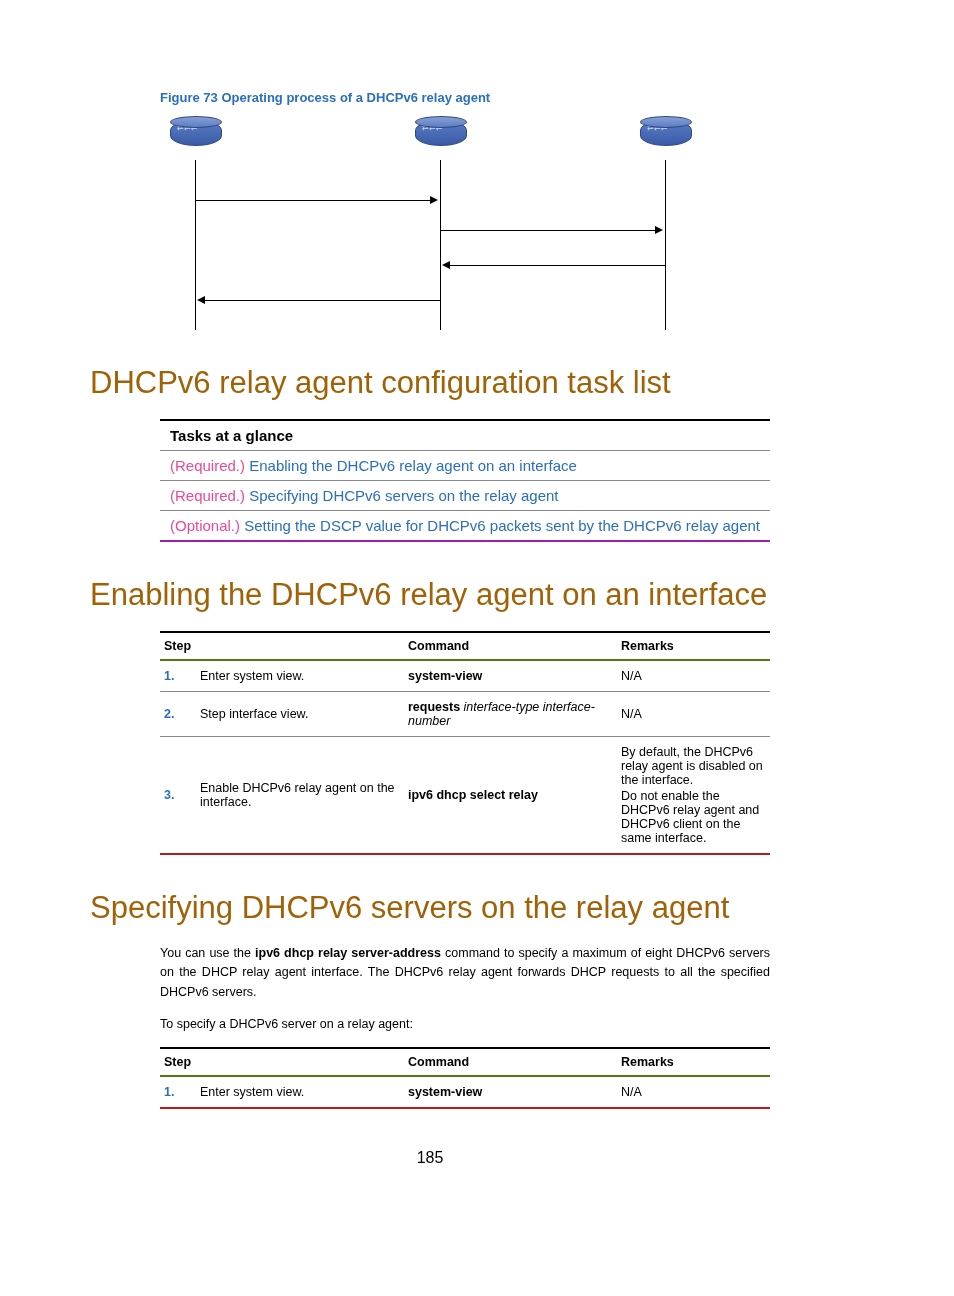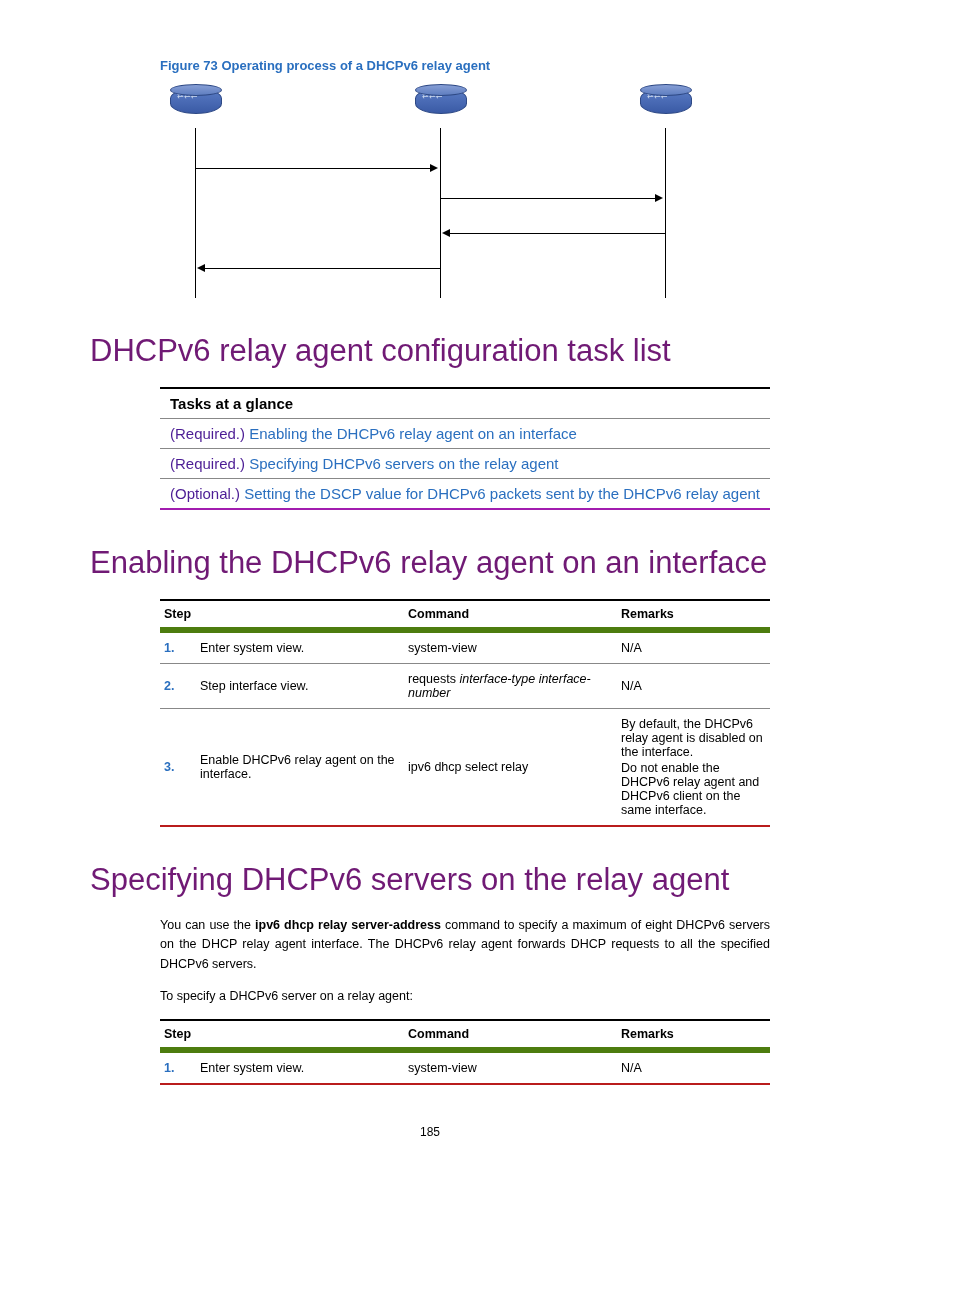--- a/index.html
+++ b/index.html
@@ -4,21 +4,21 @@
 <style>
   body {
     margin: 0;
     padding: 0;
     font-family: Arial, Helvetica, sans-serif;
     background: #fff;
     color: #000;
     width: 954px;
   }
   .page {
-    padding: 28px 90px 40px 90px;
+    padding: 60px 90px 40px 90px;
     box-sizing: border-box;
     width: 860px;
   }
   .figure-caption {
     color: #2a6fbf;
     font-weight: bold;
     font-size: 13px;
     margin: 30px 0 15px 70px;
   }
   .diagram {
@@ -86,21 +86,21 @@
   .arrow-head-l::after {
     content: "";
     position: absolute;
     left: -6px;
     top: -4px;
     border-right: 8px solid #000;
     border-top: 4px solid transparent;
     border-bottom: 4px solid transparent;
   }
   h1.section {
-    color: #701a75;
+    color: #a16207;
     font-weight: 300;
     font-size: 31px;
     margin: 35px 0 18px 0;
     font-family: Arial, Helvetica, sans-serif;
   }
   .tasks-table {
     margin-left: 70px;
     border-collapse: collapse;
     width: calc(100% - 70px);
     font-size: 15px;
@@ -113,36 +113,36 @@
     font-weight: bold;
   }
   .tasks-table td {
     padding: 6px 10px;
     border-bottom: 1px solid #888;
   }
   .tasks-table tr:last-child td {
     border-bottom: 2px solid #a21caf;
   }
   .req-label {
-    color: #4c1d95;
+    color: #ec4899;
   }
   .link {
     color: #2a6fbf;
   }
   .step-table {
     margin-left: 70px;
     border-collapse: collapse;
     width: calc(100% - 70px);
     font-size: 12.5px;
   }
   .step-table th {
     text-align: left;
     padding: 6px 4px;
     border-top: 2px solid #000;
-    border-bottom: 6px solid #4d7c0f;
+    border-bottom: 2px solid #4d7c0f;
     font-weight: bold;
     vertical-align: top;
   }
   .step-table td {
     padding: 8px 4px;
     border-bottom: 1px solid #888;
     vertical-align: middle;
   }
   .step-table tr:last-child td {
     border-bottom: 2px solid #b91c1c;
@@ -153,38 +153,38 @@
     width: 28px;
     text-align: left;
   }
   .step-desc {
     width: 200px;
   }
   .step-cmd {
     width: 205px;
   }
   .cmd-bold {
-    font-weight: normal;
+    font-weight: bold;
   }
   .cmd-italic {
     font-style: italic;
   }
   .remark-cell .sub {
     margin-top: 2px;
   }
   .body-text {
     margin-left: 70px;
     font-size: 12.5px;
     line-height: 1.55;
     margin-top: 0;
     text-align: justify;
   }
   .page-number {
     text-align: center;
-    font-size: 12px;
+    font-size: 16px;
     margin-top: 40px;
   }
 </style>
 </head>
 <body>
 
 <div class="page">
 
   <div class="figure-caption">Figure 73 Operating process of a DHCPv6 relay agent</div>
 

